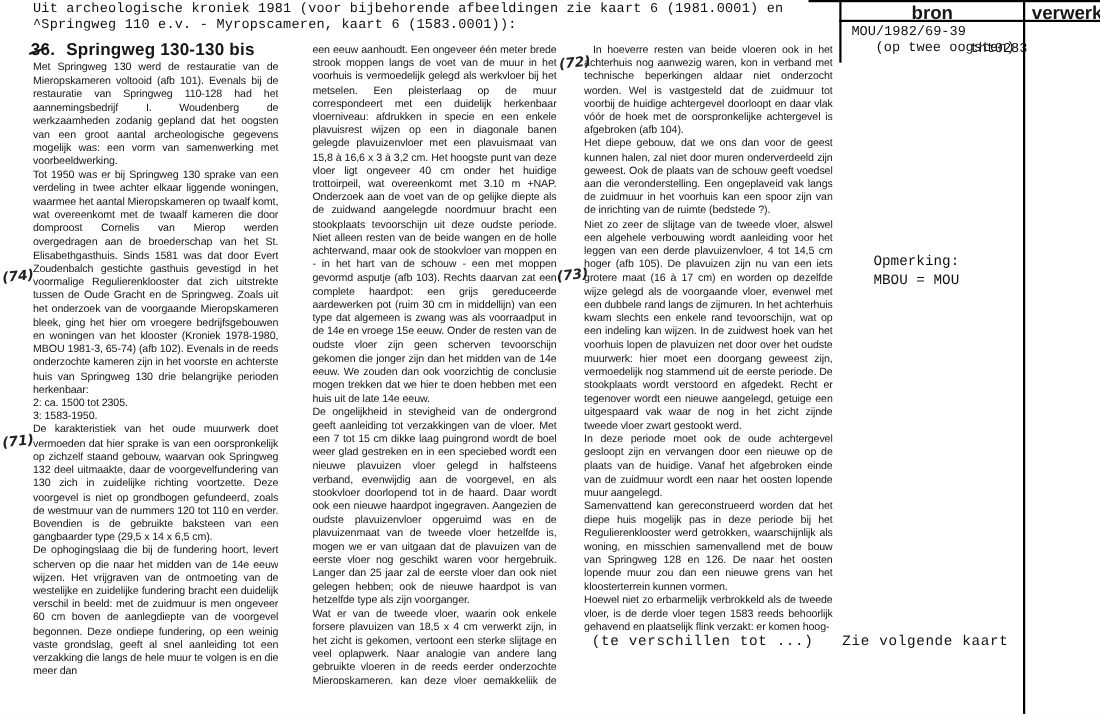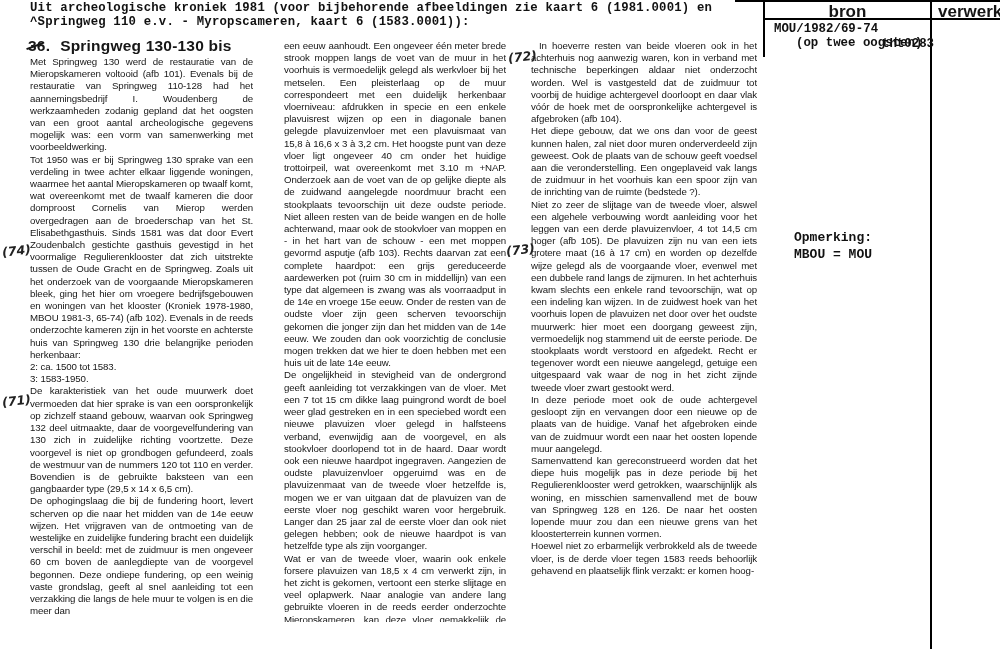--- a/index.html
+++ b/index.html
@@ -1,21 +1,21 @@
 <!DOCTYPE html>
 <html lang="nl"><head>
 <meta charset="utf-8">
 <style>
   html,body{margin:0;padding:0;background:#e8e8e8;}
   .page{
     position:relative;width:1000px;height:649px;background:#ffffff;
     overflow:hidden;font-family:"Liberation Sans",sans-serif;color:#161616;
   }
   
-  .mono{font-family:"Liberation Mono","DejaVu Sans Mono",monospace;font-weight:bold;color:#111;}
+  .mono{font-family:"Liberation Mono","DejaVu Sans Mono",monospace;font-weight:normal;color:#111;}
   .doc-title{position:absolute;left:30px;top:1px;font-size:12.3px;line-height:14px;letter-spacing:.2px;white-space:nowrap;}
   
   .rule{position:absolute;background:#000;}
   .rule-top{left:735px;top:0;width:265px;height:2px;}
   .rule-v1{left:763px;top:0;width:2px;height:57px;}
   .rule-v2{left:930px;top:0;width:2px;height:649px;}
   .rule-h1{left:763px;top:18px;width:237px;height:2px;}
   .cell-header{position:absolute;top:2px;font-size:17px;font-weight:bold;}
   .cell-bron{left:765px;width:165px;text-align:center;}
   .cell-verwerkt{left:938px;}
@@ -66,38 +66,38 @@
 
   <div class="rule rule-top"></div>
   <div class="rule rule-v1"></div>
   <div class="rule rule-v2"></div>
   <div class="rule rule-h1"></div>
 
   <div class="cell-header cell-bron">bron</div>
   <div class="cell-header cell-verwerkt">verwerkt</div>
 
   <div class="bron-value mono">
-    <div>MOU/1982/69-74</div>
+    <div>MOU/1982/69-39</div>
     <div class="ind">(op twee oogsten)</div>
   </div>
   <div class="verwerkt-value mono">tht0283</div>
 
   <div class="opmerking mono">
     <div>Opmerking:</div>
     <div>MBOU = MOU</div>
   </div>
 
   <div class="article-heading">
     <span class="article-num">36.</span><span>Springweg 130-130 bis</span>
   </div>
 
   <div class="col col-left">
     <p>Met Springweg 130 werd de restauratie van de Mieropskameren voltooid (afb 101). Evenals bij de restauratie van Springweg 110-128 had het aannemingsbedrijf I. Woudenberg de werkzaamheden zodanig gepland dat het oogsten van een groot aantal archeologische gegevens mogelijk was: een vorm van samenwerking met voorbeeldwerking.</p>
     <p>Tot 1950 was er bij Springweg 130 sprake van een verdeling in twee achter elkaar liggende woningen, waarmee het aantal Mieropskameren op twaalf komt, wat overeenkomt met de twaalf kameren die door domproost Cornelis van Mierop werden overgedragen aan de broederschap van het St. Elisabethgasthuis. Sinds 1581 was dat door Evert Zoudenbalch gestichte gasthuis gevestigd in het voormalige Regulierenklooster dat zich uitstrekte tussen de Oude Gracht en de Springweg. Zoals uit het onderzoek van de voorgaande Mieropskameren bleek, ging het hier om vroegere bedrijfsgebouwen en woningen van het klooster (Kroniek 1978-1980, MBOU 1981-3, 65-74) (afb 102). Evenals in de reeds onderzochte kameren zijn in het voorste en achterste huis van Springweg 130 drie belangrijke perioden herkenbaar:</p>
-    <p>2: ca. 1500 tot 1583.</p>
+    <p>2: ca. 1500 tot 2305.</p>
     <p>3: 1583-1950.</p>
     <p>De karakteristiek van het oude muurwerk doet vermoeden dat hier sprake is van een oorspronkelijk op zichzelf staand gebouw, waarvan ook Springweg 132 deel uitmaakte, daar de voorgevelfundering van 130 zich in zuidelijke richting voortzette. Deze voorgevel is niet op grondbogen gefundeerd, zoals de westmuur van de nummers 120 tot 110 en verder. Bovendien is de gebruikte baksteen van een gangbaarder type (29,5 x 14 x 6,5 cm).</p>
     <p>De ophogingslaag die bij de fundering hoort, levert scherven op die naar het midden van de 14e eeuw wijzen. Het vrijgraven van de ontmoeting van de westelijke en zuidelijke fundering bracht een duidelijk verschil in beeld: met de zuidmuur is men ongeveer 60 cm boven de aanlegdiepte van de voorgevel begonnen. Deze ondiepe fundering, op een weinig vaste grondslag, geeft al snel aanleiding tot een verzakking die langs de hele muur te volgen is en die meer dan</p>
   </div>
 
   <div class="col col-mid">
     <p>een eeuw aanhoudt. Een ongeveer één meter brede strook moppen langs de voet van de muur in het voorhuis is vermoedelijk gelegd als werkvloer bij het metselen. Een pleisterlaag op de muur correspondeert met een duidelijk herkenbaar vloerniveau: afdrukken in specie en een enkele plavuisrest wijzen op een in diagonale banen gelegde plavuizenvloer met een plavuismaat van 15,8 à 16,6 x 3 à 3,2 cm. Het hoogste punt van deze vloer ligt ongeveer 40 cm onder het huidige trottoirpeil, wat overeenkomt met 3.10 m +NAP. Onderzoek aan de voet van de op gelijke diepte als de zuidwand aangelegde noordmuur bracht een stookplaats tevoorschijn uit deze oudste periode. Niet alleen resten van de beide wangen en de holle achterwand, maar ook de stookvloer van moppen en - in het hart van de schouw - een met moppen gevormd asputje (afb 103). Rechts daarvan zat een complete haardpot: een grijs gereduceerde aardewerken pot (ruim 30 cm in middellijn) van een type dat algemeen is zwang was als voorraadput in de 14e en vroege 15e eeuw. Onder de resten van de oudste vloer zijn geen scherven tevoorschijn gekomen die jonger zijn dan het midden van de 14e eeuw. We zouden dan ook voorzichtig de conclusie mogen trekken dat we hier te doen hebben met een huis uit de late 14e eeuw.</p>
     <p>De ongelijkheid in stevigheid van de ondergrond geeft aanleiding tot verzakkingen van de vloer. Met een 7 tot 15 cm dikke laag puingrond wordt de boel weer glad gestreken en in een speciebed wordt een nieuwe plavuizen vloer gelegd in halfsteens verband, evenwijdig aan de voorgevel, en als stookvloer doorlopend tot in de haard. Daar wordt ook een nieuwe haardpot ingegraven. Aangezien de oudste plavuizenvloer opgeruimd was en de plavuizenmaat van de tweede vloer hetzelfde is, mogen we er van uitgaan dat de plavuizen van de eerste vloer nog geschikt waren voor hergebruik. Langer dan 25 jaar zal de eerste vloer dan ook niet gelegen hebben; ook de nieuwe haardpot is van hetzelfde type als zijn voorganger.</p>
     <p>Wat er van de tweede vloer, waarin ook enkele forsere plavuizen van 18,5 x 4 cm verwerkt zijn, in het zicht is gekomen, vertoont een sterke slijtage en veel oplapwerk. Naar analogie van andere lang gebruikte vloeren in de reeds eerder onderzochte Mieropskameren, kan deze vloer gemakkelijk de hele 15e eeuw in gebruik zijn geweest.</p>
   </div>
@@ -109,14 +109,17 @@
     <p>In deze periode moet ook de oude achtergevel gesloopt zijn en vervangen door een nieuwe op de plaats van de huidige. Vanaf het afgebroken einde van de zuidmuur wordt een naar het oosten lopende muur aangelegd.</p>
     <p>Samenvattend kan gereconstrueerd worden dat het diepe huis mogelijk pas in deze periode bij het Regulierenklooster werd getrokken, waarschijnlijk als woning, en misschien samenvallend met de bouw van Springweg 128 en 126. De naar het oosten lopende muur zou dan een nieuwe grens van het kloosterterrein kunnen vormen.</p>
     <p>Hoewel niet zo erbarmelijk verbrokkeld als de tweede vloer, is de derde vloer tegen 1583 reeds behoorlijk gehavend en plaatselijk flink verzakt: er komen hoog-</p>
   </div>
 
   <div class="hand mark-74">(74)</div>
   <div class="hand mark-71">(71)</div>
   <div class="hand mark-72">(72)</div>
   <div class="hand mark-73">(73)</div>
 
+  <div class="bottom-note mono">
+    <span>(te verschillen tot ...)</span><span class="part2">Zie volgende kaart</span>
+  </div>
 
 </div>
 
 </body></html>

